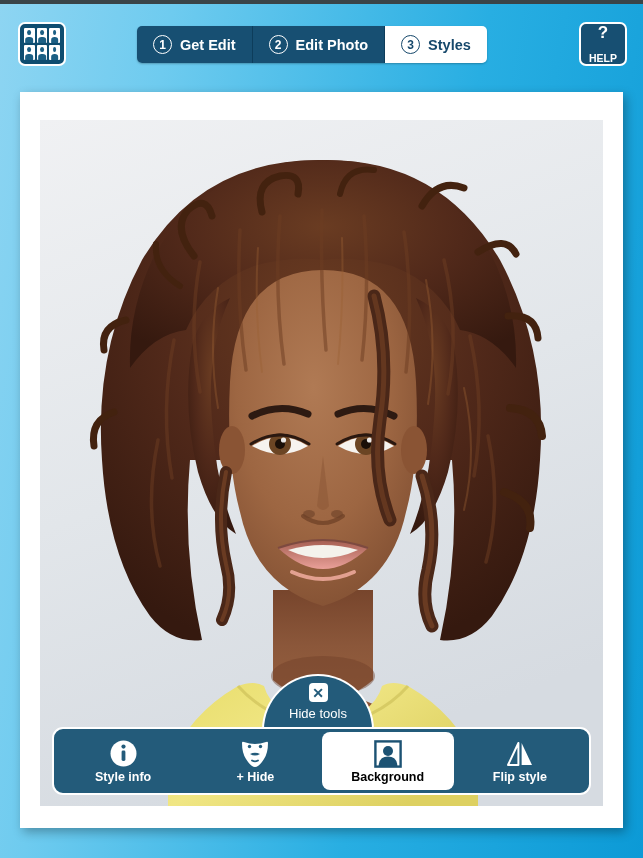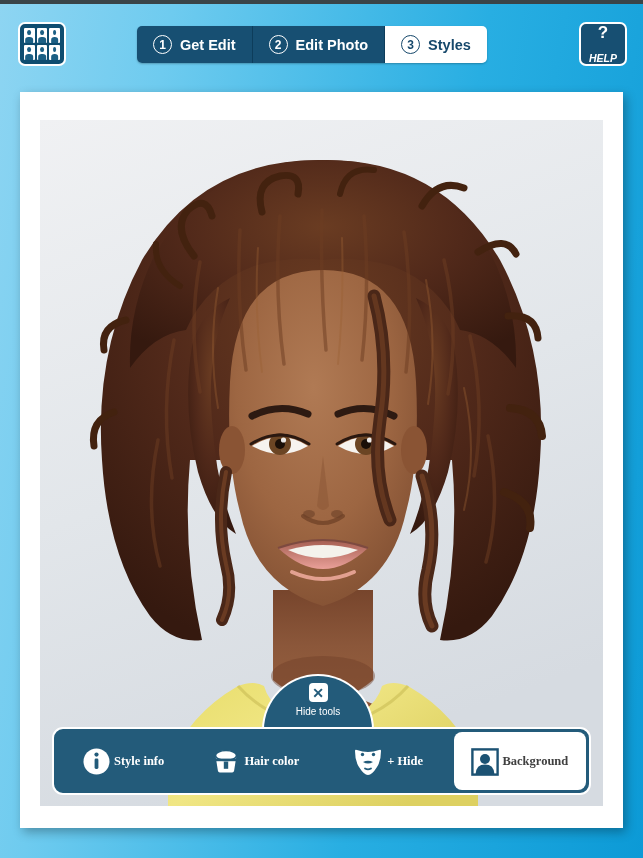--- a/index.html
+++ b/index.html
@@ -96,21 +96,21 @@
     width:48px; height:44px;
     background:#174f72;
     border:2px solid #ffffff;
     border-radius:7px;
     color:#ffffff;
     display:flex; flex-direction:column;
     align-items:center; justify-content:center;
     line-height:1;
   }
   .help-q { font-size:17px; font-weight:bold; }
-  .help-t { font-size:10.5px; font-weight:bold; margin-top:12px;font-style:italic; }
+  .help-t { font-size:10.5px; font-weight:bold; margin-top:12px; }
 
   
   .card {
     position:absolute;
     left:20px; top:92px;
     width:603px; height:736px;
     background:#ffffff;
     box-shadow:3px 4px 10px rgba(0,0,0,.30);
   }
 
@@ -140,46 +140,45 @@
   }
   .hide-x {
     width:19px; height:19px;
     background:#ffffff;
     border-radius:4px;
     display:flex; align-items:center; justify-content:center;
     color:#235b7a;
     font-size:14px; font-weight:bold;
     line-height:1;
   }
-  .hide-label { font-size:10px; margin-top:4px; }
+  .hide-label { font-size:13px; margin-top:4px; }
 
   
   .toolbar {
     position:absolute;
     left:52px; top:727px;
     width:539px; height:68px;
     background:#235b7a;
     border:2px solid #ffffff;
     border-radius:11px;
     display:flex;
     align-items:stretch;
     padding:3px;
     z-index:8;
   }
   .tool {
     flex:1;
-    display:flex; flex-direction:row;
+    display:flex; flex-direction:column;
     align-items:center; justify-content:center;
     gap:3px;
     color:#ffffff;
     border-radius:8px;
     position:relative;
-    font-family:Liberation Serif, serif;
-  }
-  .tool.selected { background:#ffffff; color:#404040; }
+  }
+  .tool.selected { background:#ffffff; color:#000000; }
   .tool-icon {
     height:30px;
     display:flex; align-items:flex-end; justify-content:center;
   }
   .tool-icon svg { display:block; }
   .tool-label {
     font-size:12.5px;
     font-weight:bold;
     white-space:nowrap;
     line-height:1;
@@ -364,32 +363,20 @@
       <span class="tool-icon">
         <svg width="29" height="29" viewBox="0 0 29 29">
           <circle cx="14.5" cy="14.5" r="13" fill="#ffffff"></circle>
           <circle cx="14.5" cy="7.6" r="2.1" fill="#235b7a"></circle>
           <rect x="12.6" y="11.6" width="3.8" height="10.4" rx="1.4" fill="#235b7a"></rect>
         </svg>
       </span>
       <span class="tool-label">Style info</span>
     </div>
 
-    <div class="tool">
-      <span class="tool-icon">
-        <svg width="30" height="30" viewBox="0 0 30 30">
-          <path d="M4.5 9.5 h21 l-2.4 15.2 a2 2 0 0 1 -2 1.7 h-12.2 a2 2 0 0 1 -2 -1.7 Z" fill="#ffffff"></path>
-          <path d="M4.5 9.5 a10.5 5 0 0 1 21 0 a10.5 5 0 0 1 -21 0 Z" fill="#ffffff"></path>
-          <ellipse cx="15" cy="9.5" rx="10.5" ry="5" fill="none" stroke="#235b7a" stroke-width="1.6"></ellipse>
-          <rect x="4.8" y="12.6" width="20.4" height="2.6" fill="#235b7a"></rect>
-          <rect x="12.8" y="15.6" width="4.4" height="7.2" fill="#235b7a"></rect>
-        </svg>
-      </span>
-      <span class="tool-label">Hair color</span>
-    </div>
 
     <div class="tool">
       <span class="tool-icon">
         <svg width="32" height="28" viewBox="0 0 32 28">
           <path d="M3 3 Q3 1 5 2 Q16 6 27 2 Q29 1 29 3 Q29 13 25 19 Q20 27 16 27 Q12 27 7 19 Q3 13 3 3 Z" fill="#ffffff"></path>
           <circle cx="10.5" cy="6.5" r="1.7" fill="#235b7a"></circle>
           <circle cx="21.5" cy="6.5" r="1.7" fill="#235b7a"></circle>
           <path d="M11 14 Q16 11.6 21 14 Q16 17.2 11 14 Z" fill="#235b7a"></path>
           <path d="M13 20.5 Q16 22.4 19 20.5" stroke="#235b7a" stroke-width="1.8" fill="none" stroke-linecap="round"></path>
         </svg>
@@ -401,18 +388,27 @@
       <span class="tool-icon">
         <svg width="28" height="28" viewBox="0 0 28 28">
           <rect x="1.4" y="1.4" width="25.2" height="25.2" fill="none" stroke="#1c5273" stroke-width="2.4"></rect>
           <circle cx="14" cy="11" r="5" fill="#1c5273"></circle>
           <path d="M4.6 26 Q5.2 16.6 14 16.6 Q22.8 16.6 23.4 26 Z" fill="#1c5273"></path>
         </svg>
       </span>
       <span class="tool-label">Background</span>
     </div>
 
+    <div class="tool">
+      <span class="tool-icon">
+        <svg width="30" height="28" viewBox="0 0 30 28">
+          <path d="M13.4 3 L13.4 25 L3 25 Z" fill="none" stroke="#ffffff" stroke-width="2" stroke-linejoin="round"></path>
+          <path d="M16.6 3 L16.6 25 L27 25 Z" fill="#ffffff"></path>
+        </svg>
+      </span>
+      <span class="tool-label">Flip style</span>
+    </div>
 
 
 
   </div>
 
 </div>
 
 </body></html>

